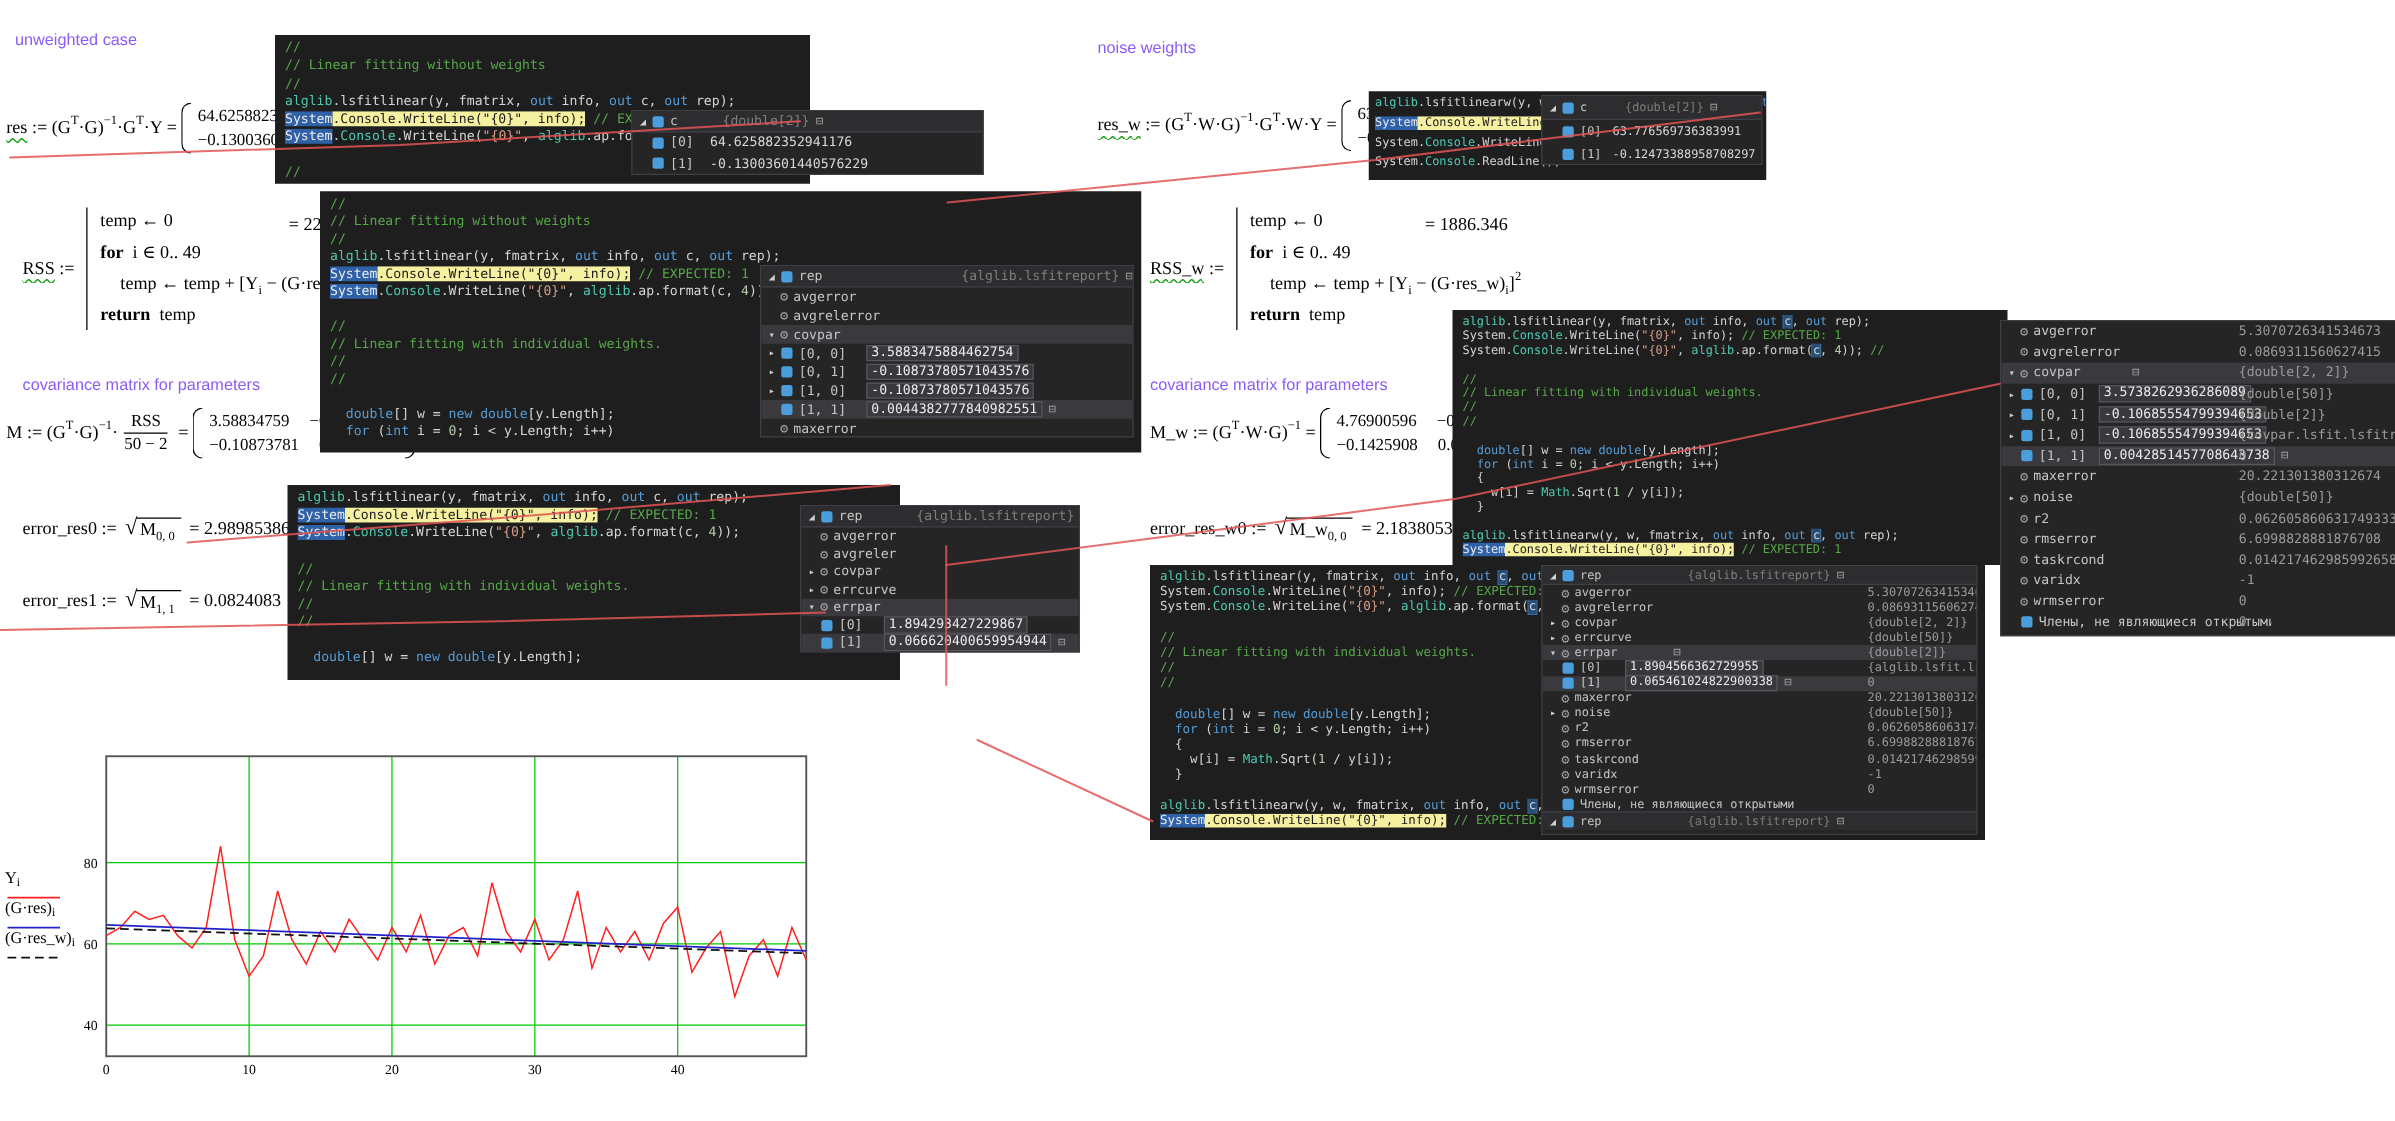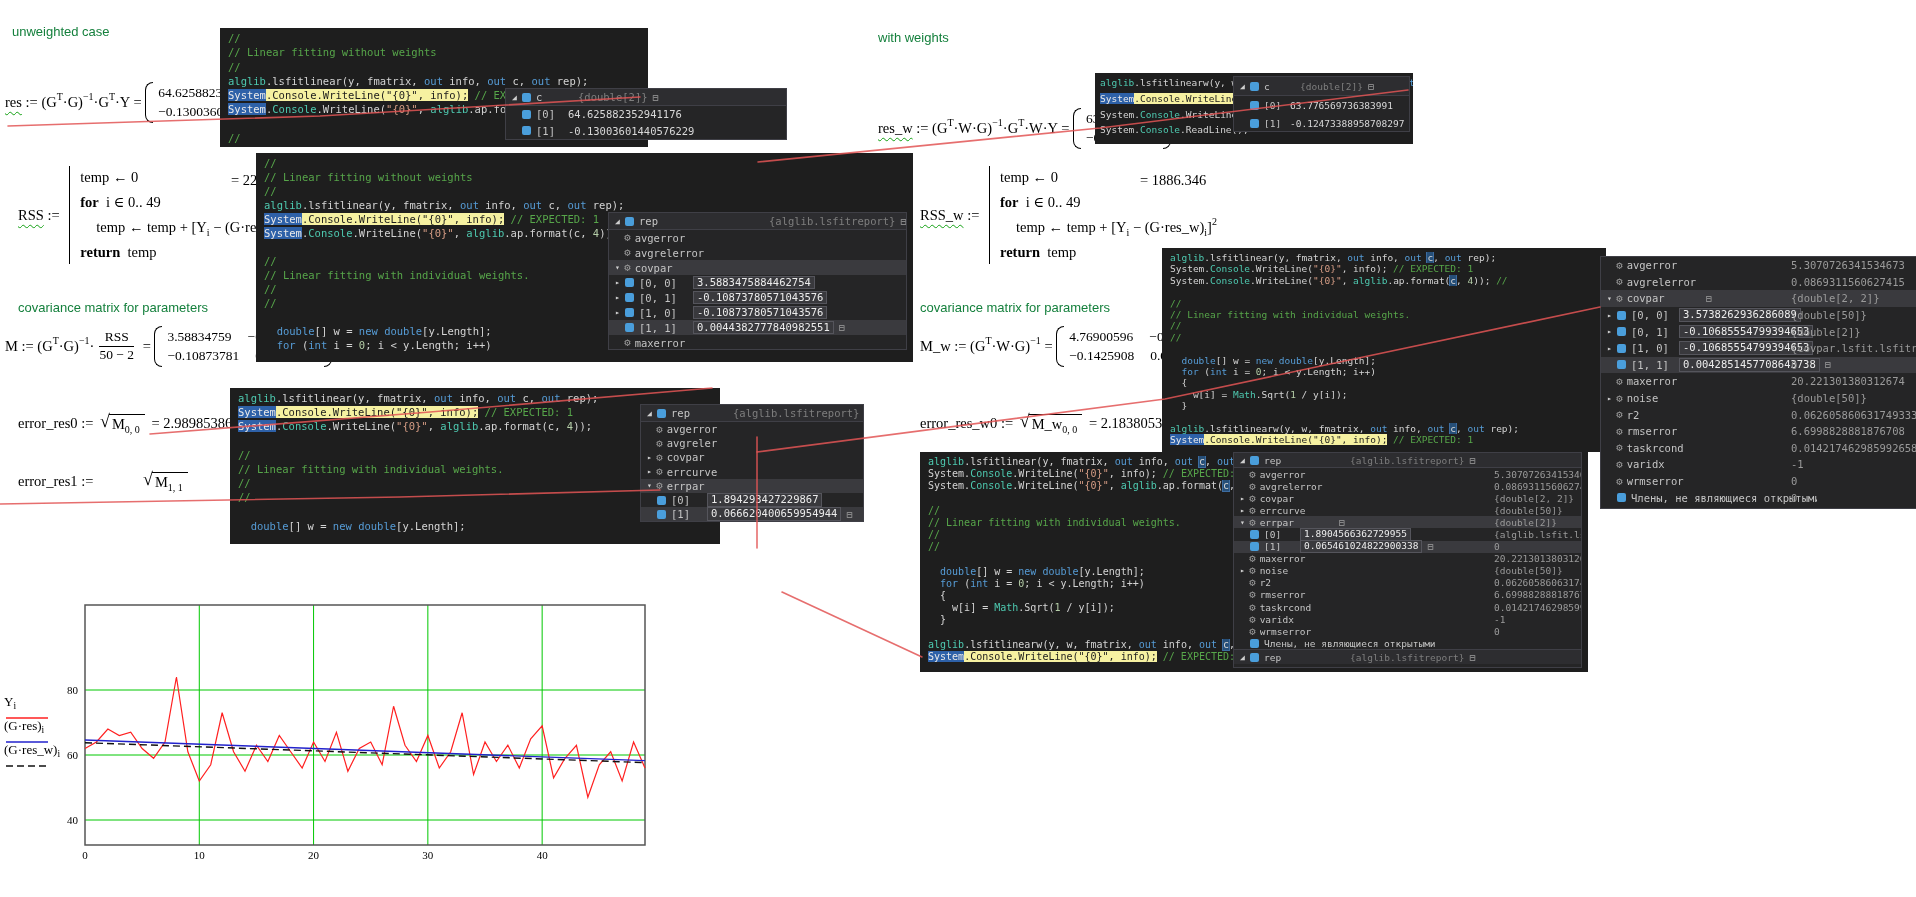--- a/index.html
+++ b/index.html
@@ -1,18 +1,18 @@
 <!DOCTYPE html>
 <html><head>
 <meta charset="utf-8">
 <style>
   html,body{margin:0;padding:0;background:#fff;}
   #root{position:relative;width:1916px;height:897px;background:#fff;overflow:hidden;
         font-family:"Liberation Sans","DejaVu Sans",sans-serif;}
-  .slabel{position:absolute;font:13px "Liberation Sans","DejaVu Sans",sans-serif;color:#15803d;}
+  .slabel{position:absolute;font:13px "Liberation Sans","DejaVu Sans",sans-serif;color:#8b5cf6;}
   
   .math{position:absolute;font-family:"Liberation Serif","DejaVu Serif",serif;font-size:14.5px;
         color:#000;display:flex;align-items:center;white-space:pre;}
   .tk-sup{font-size:10px;vertical-align:7px;line-height:0;}
   .tk-sub{font-size:10px;vertical-align:-4px;line-height:0;}
   .tk-squig{text-decoration:underline;text-decoration-style:wavy;text-decoration-color:#12a012;
             text-decoration-thickness:1.2px;text-underline-offset:4px;}
   .tk-kwm{font-weight:bold;}
   .lp,.rp{align-self:stretch;width:7px;}
   .lp{border:1.6px solid #000;border-right:none;border-radius:10px 0 0 10px;margin-right:1px;}
@@ -66,21 +66,21 @@
   
   #chart{position:absolute;left:0;top:570px;}
   #anno{position:absolute;left:0;top:0;pointer-events:none;}
 </style>
 </head>
 <body>
 
 <div id="root">
 
   <div class="slabel" style="left:12px;top:24px;">unweighted case</div>
-  <div class="slabel" style="left:878px;top:30px;">with weights</div>
+  <div class="slabel" style="left:878px;top:30px;">noise weights</div>
   <div class="slabel" style="left:18px;top:300px;">covariance matrix for parameters</div>
   <div class="slabel" style="left:920px;top:300px;">covariance matrix for parameters</div>
 
   <div class="math" style="left:5px;top:82px;">
     <span><span class="tk-squig">res</span><span> := (</span><span>G</span><span class="tk-sup">T</span><span>·G)</span><span class="tk-sup">−1</span><span>·G</span><span class="tk-sup">T</span><span>·Y = </span></span><span class="lp"></span><span class="mx"><span class="mxr"><span class="mxc">64.62588235</span></span><span class="mxr"><span class="mxc">−0.13003601</span></span></span><span class="rp"></span>
   </div>
 
   <div class="math" style="left:18px;top:166px;">
     <span><span class="tk-squig">RSS</span><span> := </span></span>
     <span class="prog">
@@ -92,24 +92,24 @@
   </div>
   <div class="math" style="left:231px;top:172px;">= 2218.251</div>
 
   <div class="math" style="left:5px;top:326px;">
     <span><span>M := (</span><span>G</span><span class="tk-sup">T</span><span>·G)</span><span class="tk-sup">−1</span><span>·</span></span><span class="frac"><span class="fnum">RSS</span><span class="fden">50 − 2</span></span><span> = </span><span class="lp"></span><span class="mx"><span class="mxr"><span class="mxc">3.58834759</span><span class="mxc">−0.10873781</span></span><span class="mxr"><span class="mxc">−0.10873781</span><span class="mxc">0.00443828</span></span></span><span class="rp"></span>
   </div>
 
   <div class="math" style="left:18px;top:414px;">
     <span>error_res0 := </span><span class="sqrt"><span class="rad">√</span><span class="sqin"><span>M</span><span class="tk-sub">0, 0</span></span></span><span> = 2.98985386</span>
   </div>
-  <div class="math" style="left:18px;top:472px;gap:43px;">
+  <div class="math" style="left:18px;top:472px;">
     <span>error_res1 := </span><span class="sqrt"><span class="rad">√</span><span class="sqin"><span>M</span><span class="tk-sub">1, 1</span></span></span><span> = 0.0824083</span></div>
 
-  <div class="math" style="left:878px;top:80px;margin-top:28px;">
+  <div class="math" style="left:878px;top:80px;">
     <span><span class="tk-squig">res_w</span><span> := (</span><span>G</span><span class="tk-sup">T</span><span>·W·G)</span><span class="tk-sup">−1</span><span>·G</span><span class="tk-sup">T</span><span>·W·Y = </span></span><span class="lp"></span><span class="mx"><span class="mxr"><span class="mxc">63.77656974</span></span><span class="mxr"><span class="mxc">−0.12473389</span></span></span><span class="rp"></span>
   </div>
 
   <div class="math" style="left:920px;top:166px;">
     <span><span class="tk-squig">RSS_w</span><span> := </span></span>
     <span class="prog">
       <span><span>temp ← 0</span></span>
       <span><span class="tk-kwm">for</span><span>  i ∈ 0.. 49</span></span>
       <span class="pl3"><span>temp ← temp + </span><span>[</span><span>Y</span><span class="tk-sub">i</span><span> − (G·res_w)</span><span class="tk-sub">i</span><span>]</span><span class="tk-sup">2</span></span>
       <span><span class="tk-kwm">return</span><span>  temp</span></span>

